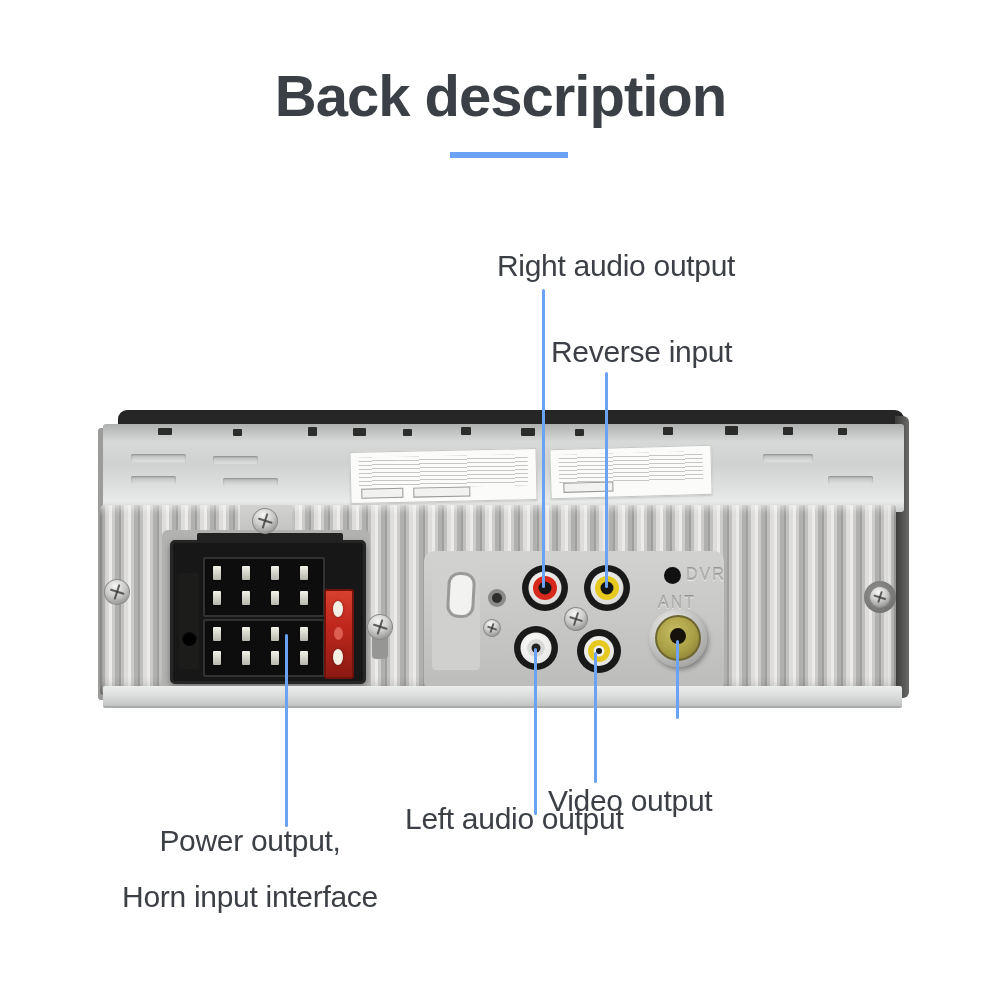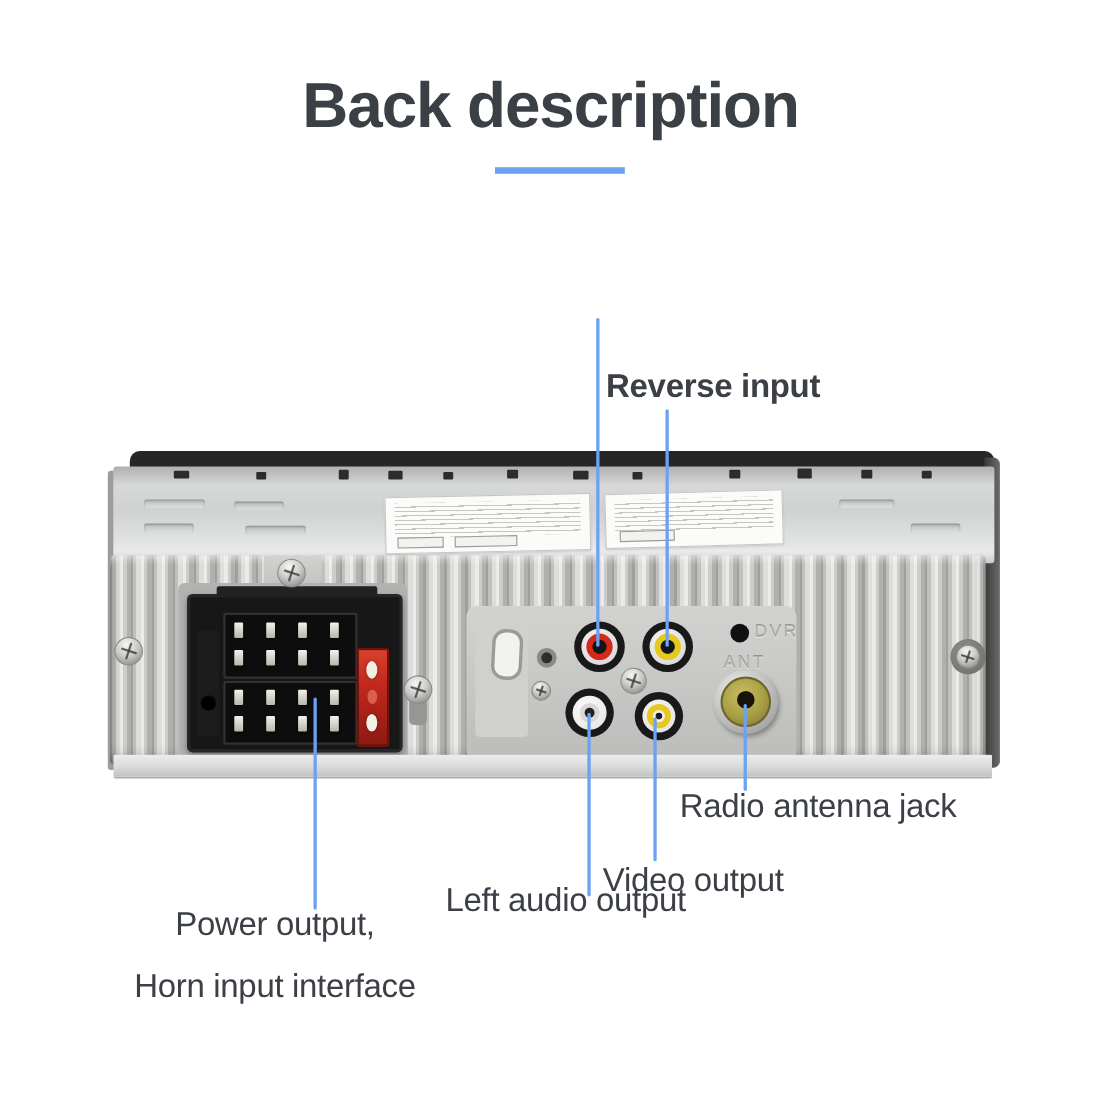--- a/index.html
+++ b/index.html
@@ -73,22 +73,22 @@
     text-shadow:0 1px 0 rgba(255,255,255,.55),0 -1px 0 rgba(0,0,0,.28);}
 </style>
 </head>
 <body>
 
 <div class="stage">
 
   <div class="abs page-title">Back description</div>
   <div class="abs title-underline"></div>
 
-  <div class="abs callout" style="left:551px;top:335px;font-weight:bold;">Reverse input</div>
-  <div class="abs callout" style="left:618px;top:717px;z-index:7;">Radio antenna jack</div>
+  <div class="abs callout" style="left:497px;top:249px;">Right audio output</div>
+  <div class="abs callout" style="left:551px;top:335px;">Reverse input</div>
   <div class="abs callout" style="left:548px;top:784px;">Video output</div>
   <div class="abs callout" style="left:405px;top:802px;">Left audio output</div>
   <div class="abs callout power-label">
     <div>Power output,</div>
     <div>Horn input interface</div>
   </div>
 
   <div class="abs device">
     <div class="abs topbar"></div>
     <div class="abs side-right"></div>

